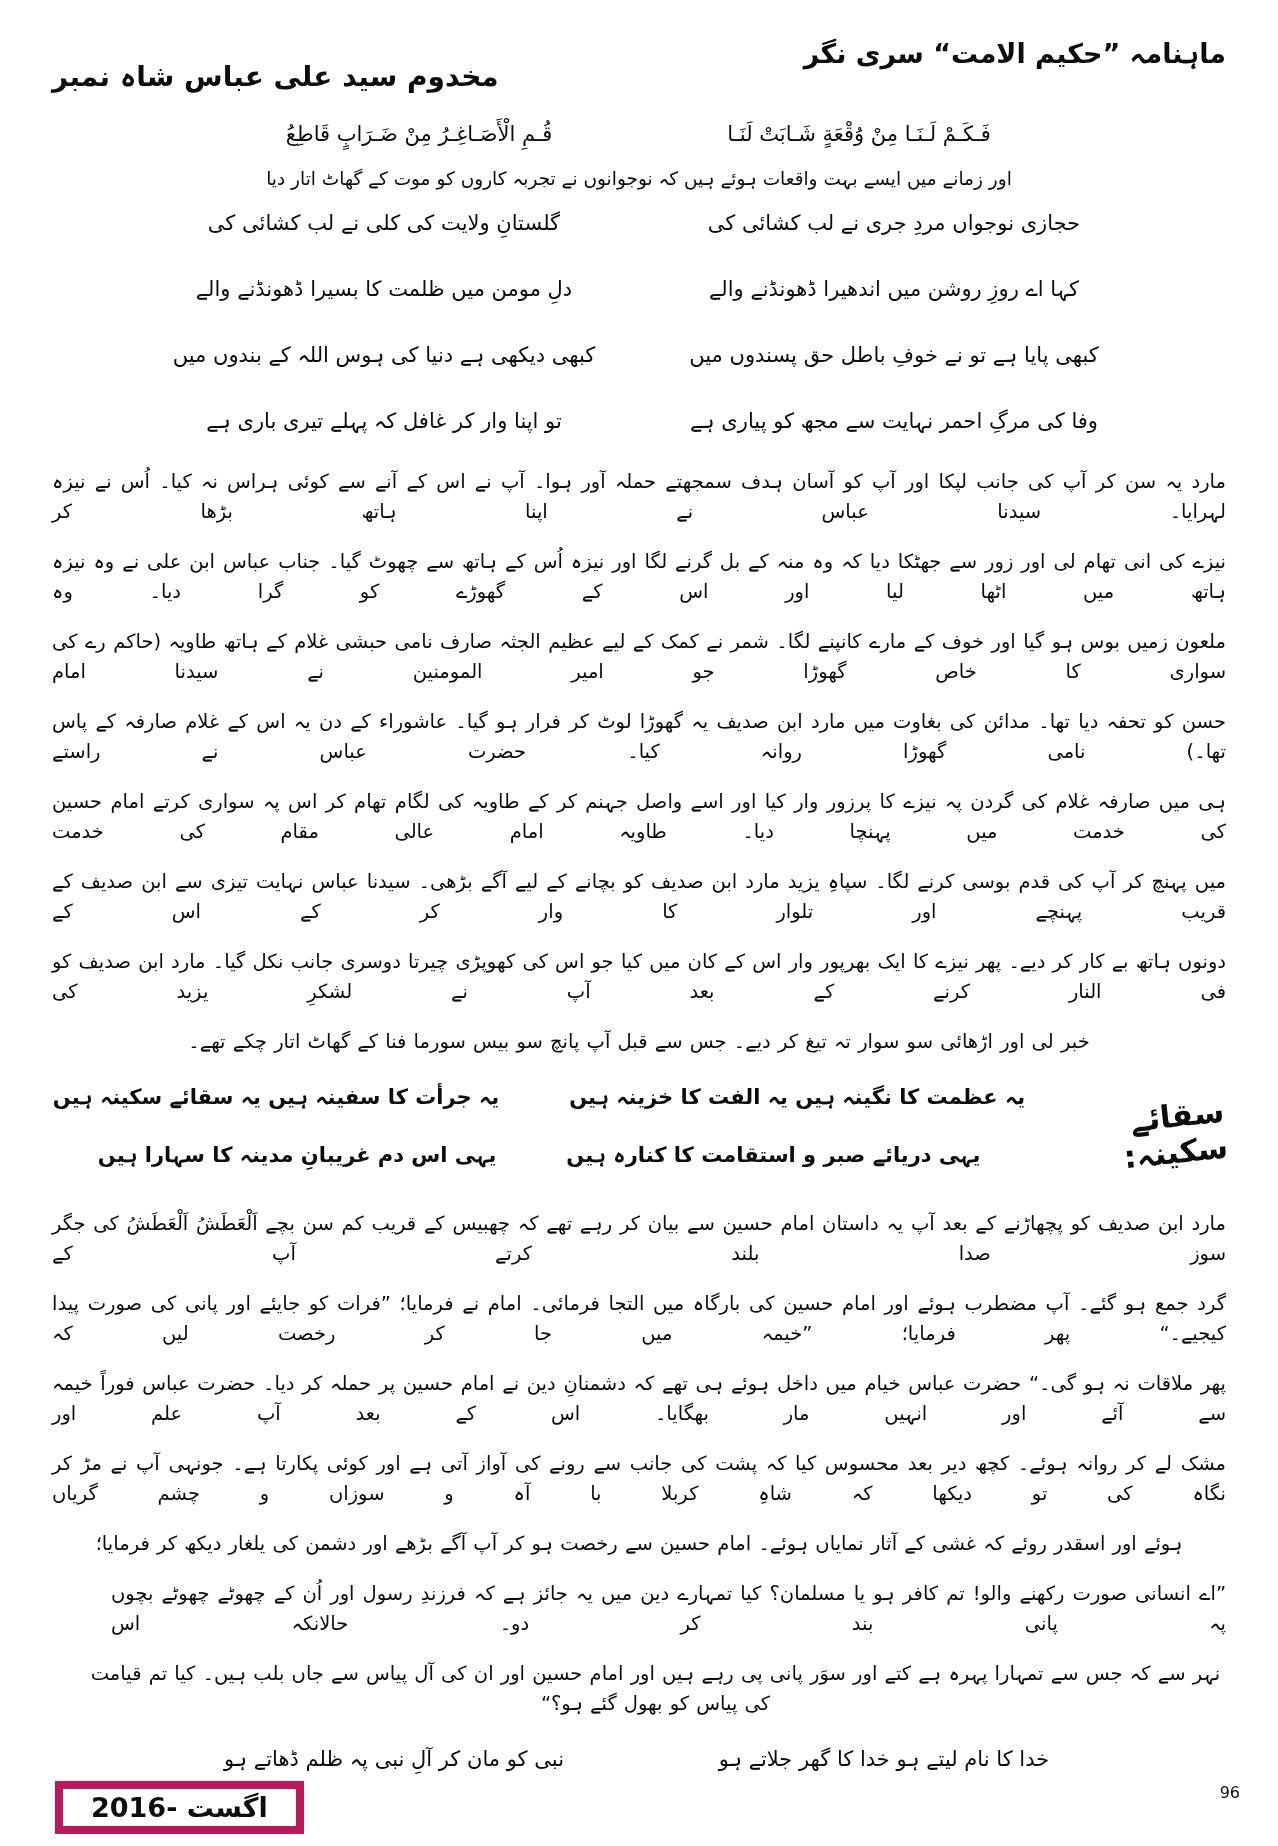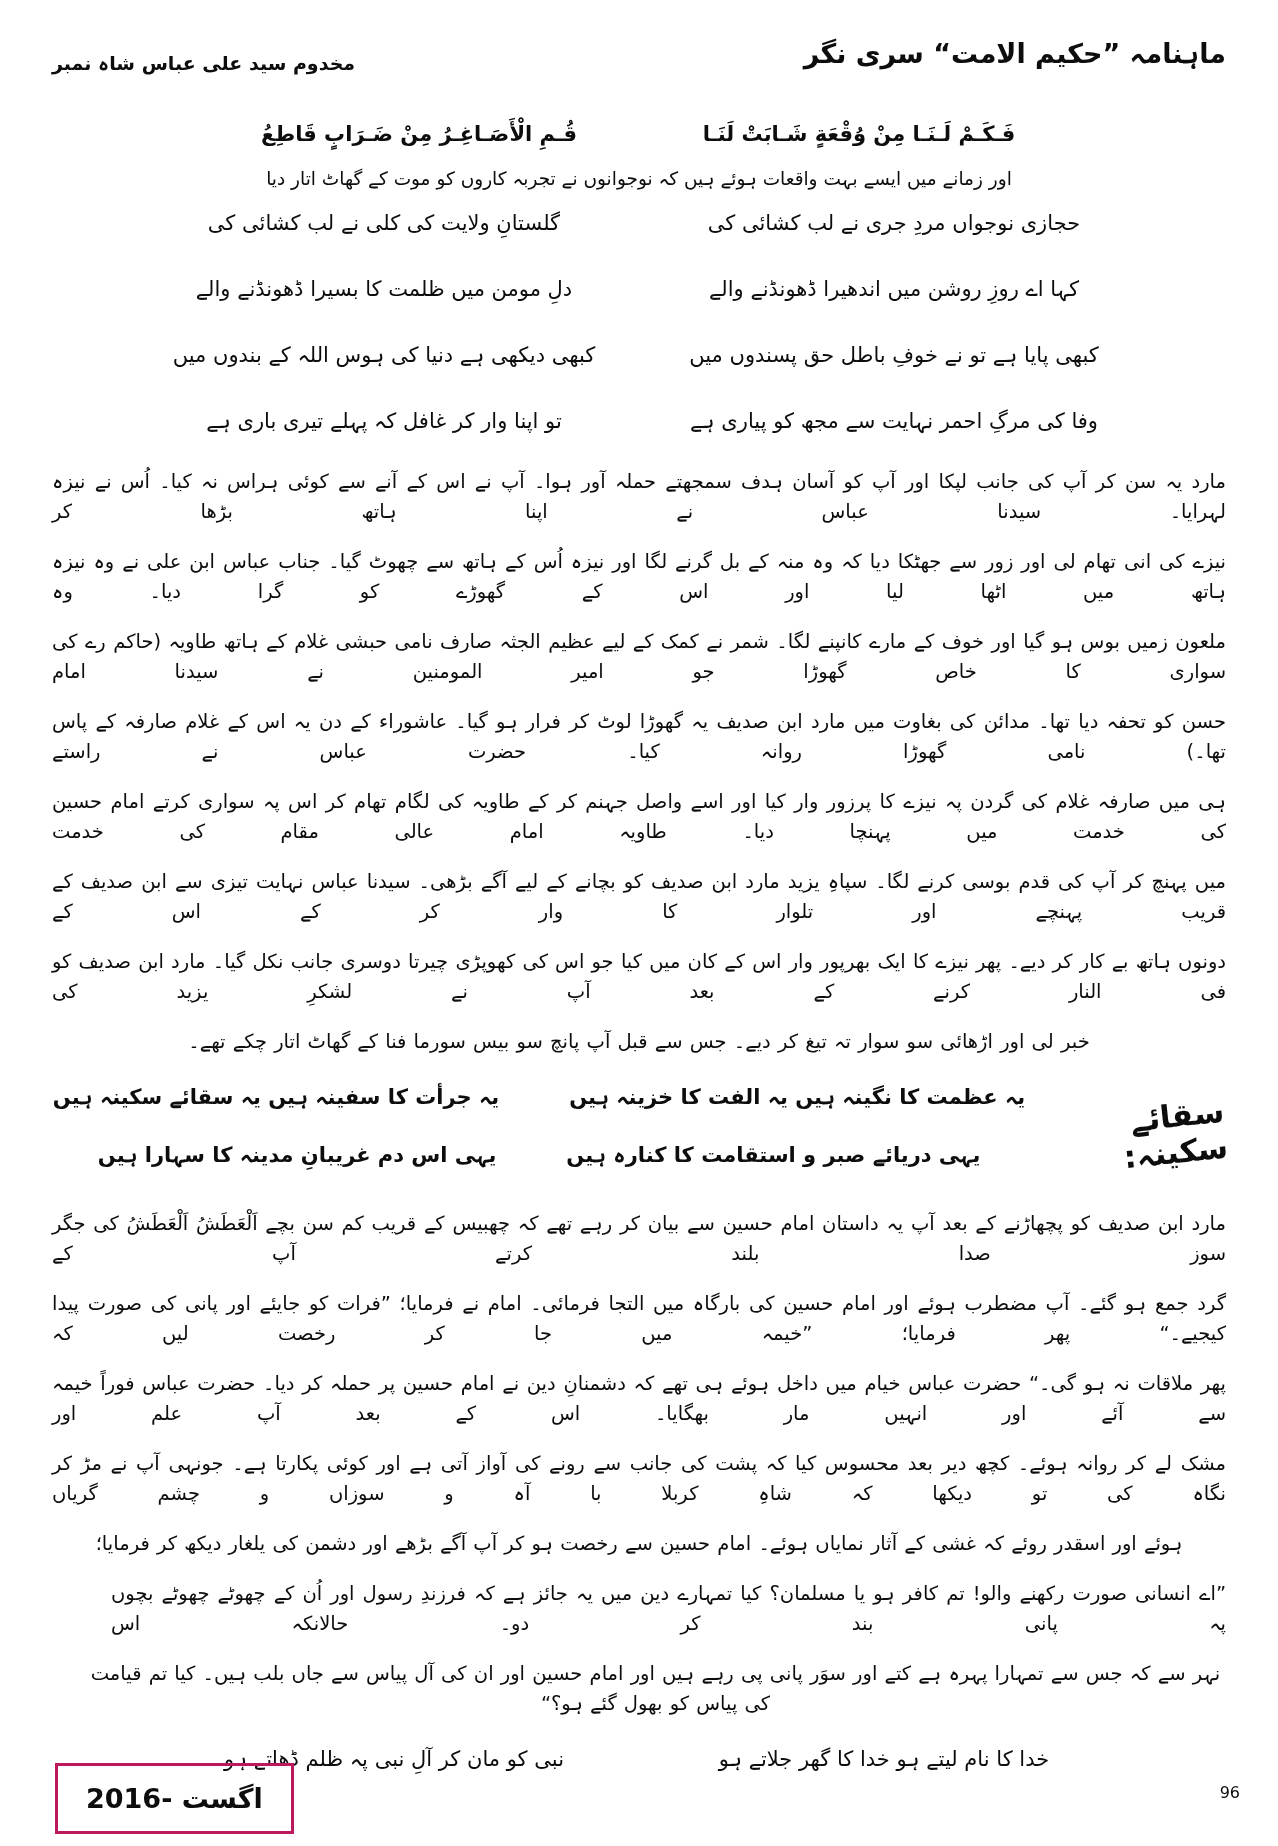--- a/index.html
+++ b/index.html
@@ -11,25 +11,25 @@
     color:#0d0d0d;
     font-family:"DejaVu Sans",sans-serif;
     direction:rtl;
     overflow:hidden;
     box-sizing:border-box;
     padding:38px 52px 0 52px;
   }
   
   .header{display:flex;justify-content:space-between;align-items:flex-start;height:58px;}
   .header .h-right{font-size:27px;font-weight:700;letter-spacing:.5px;}
-  .header .h-left{font-size:19px;font-weight:700;margin-top:14px;}
+  .header .h-left{font-size:28px;font-weight:700;margin-top:22px;}
   
   .couplet{display:flex;justify-content:center;align-items:baseline;}
   .hemi{text-align:center;}
-  .arabic .hemi{font-size:21px;font-weight:700;min-width:330px;}
+  .arabic .hemi{font-size:21px;font-weight:400;min-width:330px;}
   .arabic{gap:110px;margin-top:26px;}
   .poem .couplet{gap:80px;margin-bottom:26px;}
   .poem .hemi{font-size:21px;min-width:430px;line-height:40px;}
   .poem{margin-top:14px;}
   .poem2{margin-top:8px;}
   .poem2 .couplet{gap:90px;margin-bottom:22px;}
   .poem2 .hemi{font-size:21px;min-width:400px;line-height:40px;}
   
   .intro-line{margin-top:22px;text-align:center;font-size:18.5px;}
   .prose{margin-top:16px;}
@@ -53,22 +53,22 @@
     text-align:right;
     padding-top:8px;
   }
   .saqqa-poems{flex:1;}
   .saqqa-poems .couplet{gap:70px;margin-bottom:18px;}
   .saqqa-poems .hemi{font-size:21px;font-weight:600;min-width:380px;line-height:40px;}
   
   .footer{position:absolute;left:0;right:0;bottom:0;height:100px;}
   .issue-box{
     position:absolute;left:55px;bottom:12px;
-    border:3px solid #be185d;
-    padding:17px 28px;
+    border:8px solid #be185d;
+    padding:3px 28px;
     font-size:27px;font-weight:700;
     direction:rtl;
   }
   .page-number{
     position:absolute;right:38px;bottom:44px;
     font-size:16px;
     direction:ltr;
   }
 </style>
 </head>

